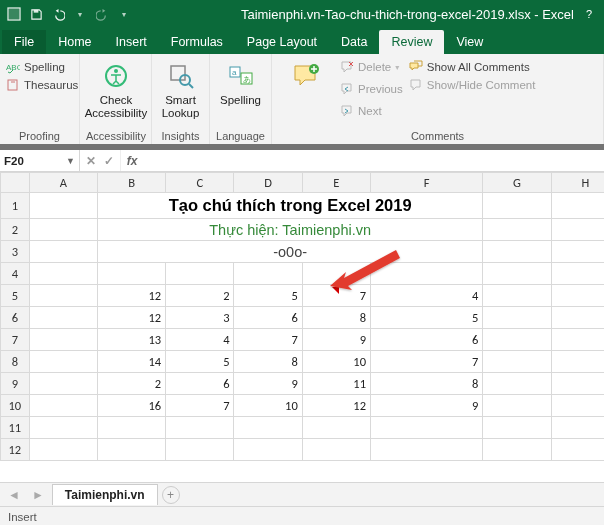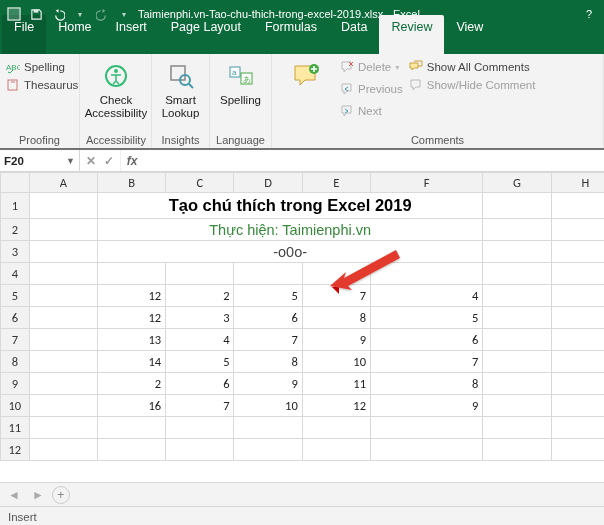--- a/index.html
+++ b/index.html
@@ -2,32 +2,32 @@
 <html><head>
 <meta charset="utf-8">
 <style>
   * { box-sizing: border-box; margin: 0; padding: 0; font-family: "Segoe UI", Arial, sans-serif; }
   body { background: #fff; width: 604px; height: 525px; overflow: hidden; font-size: 12px; color: #222; }
 
   
   .titlebar { background: #0b6a3a; color: #fff; height: 28px; display: flex; align-items: center; }
   .qat { display: flex; align-items: center; gap: 6px; padding: 0 6px; }
   .qat .icon { width: 16px; height: 16px; display: flex; align-items: center; justify-content: center; font-size: 12px; opacity: .95; }
-  .title-center { flex: 1; text-align: left; font-size: 11px; white-space: nowrap; overflow: hidden; }
+  .title-center { flex: 1; text-align: right; font-size: 13px; white-space: nowrap; overflow: hidden; }
   .wincontrols { display: flex; }
   .wincontrols div { width: 30px; height: 28px; display: flex; align-items: center; justify-content: center; font-size: 11px; }
 
   
   .tabs { background: #0b6a3a; color: #fff; height: 26px; display: flex; align-items: flex-end; padding-left: 2px; }
-  .tab { padding: 5px 12px 20px; font-size: 12.5px; cursor: pointer; }
+  .tab { padding: 5px 12px 5px; font-size: 12.5px; cursor: pointer; }
   .tab.file { background: #085c31; }
   .tab.active { background: #f3f3f3; color: #0b6a3a; border-top-left-radius: 2px; border-top-right-radius: 2px; }
 
   
-  .ribbon { background: #f3f3f3; border-bottom: 2px solid #737373; height: 96px; display: flex; }
+  .ribbon { background: #f3f3f3; border-bottom: 6px solid #737373; height: 96px; display: flex; }
   .rgroup { border-right: 1px solid #e2e2e2; display: flex; flex-direction: column; justify-content: space-between; padding: 4px 6px 2px; }
   .rgroup .body { display: flex; align-items: flex-start; gap: 6px; flex: 1; }
   .rgroup .label { text-align: center; font-size: 11px; color: #555; padding-top: 2px; }
   .bigbtn { width: 60px; display: flex; flex-direction: column; align-items: center; text-align: center; font-size: 11.5px; line-height: 13px; gap: 2px; padding-top: 2px; }
   .bigbtn .ic { width: 32px; height: 32px; display: flex; align-items: center; justify-content: center; }
   .smallrow { font-size: 11.5px; color: #444; display: flex; align-items: center; gap: 4px; padding: 2px 0; white-space: nowrap; }
   .smallrow.dim { color: #a0a0a0; }
   .smallrow .ic { width: 14px; height: 14px; display: flex; align-items: center; justify-content: center; }
 
   
@@ -100,22 +100,22 @@
   <div class="title-center">Taimienphi.vn-Tao-chu-thich-trong-excel-2019.xlsx - Excel</div>
   <div class="wincontrols">
      <div>?</div>
   </div>
 </div>
 
 <div class="tabs">
   <div class="tab file">File</div>
   <div class="tab">Home</div>
   <div class="tab">Insert</div>
+  <div class="tab">Formulas</div>
   <div class="tab">Page Layout</div>
-  <div class="tab">Formulas</div>
   <div class="tab">Data</div>
   <div class="tab active">Review</div>
   <div class="tab">View</div>
 </div>
 
 <div class="ribbon">
   <div class="rgroup" style="width:80px">
     <div class="body" style="flex-direction:column;gap:0">
       <div class="smallrow">
         <span class="ic">
@@ -414,18 +414,19 @@
           <feDropShadow dx="0" dy="1" stdDeviation="1" flood-opacity=".3"></feDropShadow>
         </filter>
       </defs>
     <polygon points="0,44 16,30 14,36 66,8 70,16 18,44 22,48" fill="#e23a2e" filter="url(#sh)"></polygon>
   </svg>
 </div>
 
 <div class="sheettabs">
   <span class="nav">◄</span>
   <span class="nav">►</span>
+  <div class="stab">Taimienphi.vn</div>
   <div class="plus">+</div>
 </div>
 
 <div class="status">
   <span>Insert</span>
 </div>
 
 </body></html>

